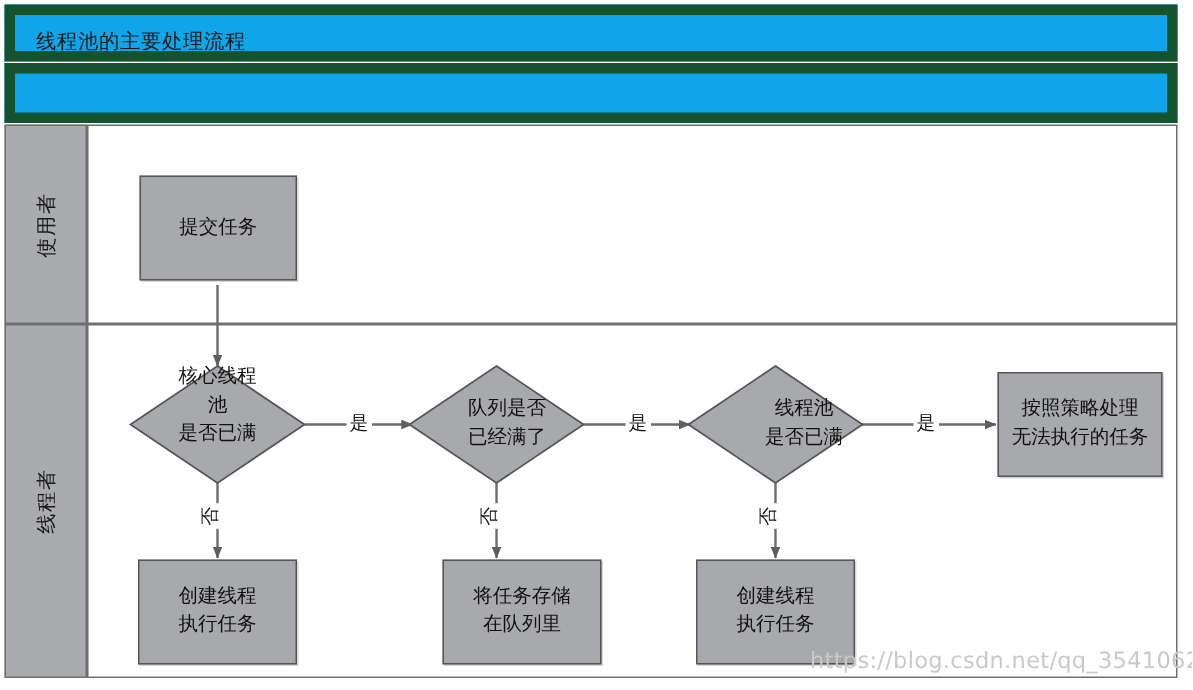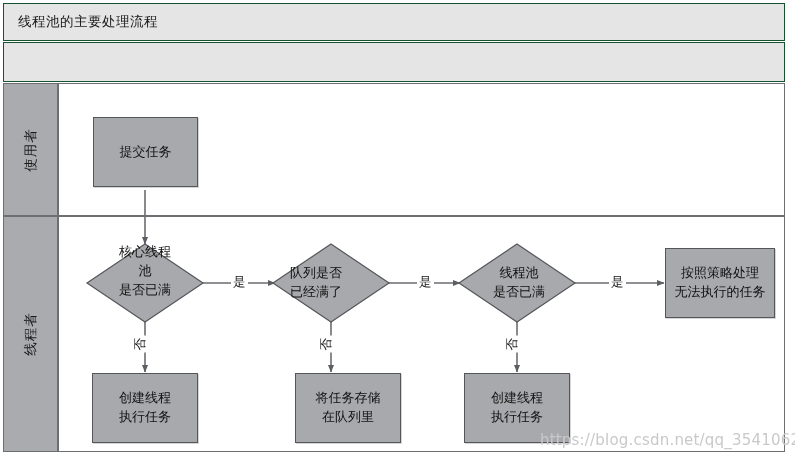--- a/index.html
+++ b/index.html
@@ -14,22 +14,22 @@
     position: relative;
     width: 795px;
     height: 460px;
     background: #ffffff;
     overflow: hidden;
   }
 
   
   .band {
     position: absolute;
-    background: #e5e5e5;
-    border: 1px solid #14532d;
+    background: #0ea5e9;
+    border: 7px solid #14532d;
     box-sizing: border-box;
   }
   #title-band {
     left: 3px; top: 3px; width: 782px; height: 38px;
   }
   #title-text {
     position: absolute;
     left: 14px; top: 9px;
     font-size: 13.5px;
     color: #1a1a1a;
@@ -200,25 +200,25 @@
 
   <div class="node proc" style="left:464px; top:373px; width:106px; height:70px;">
     <span>创建线程
 执行任务</span>
   </div>
 
   <div class="diamond-wrap" style="left:87px; top:232px; width:116px; height:78px;">
     <div class="dtext">核心线程池
 是否已满</div>
   </div>
-  <div class="diamond-wrap" style="left:258px; top:244px; width:116px; height:78px;">
+  <div class="diamond-wrap" style="left:280px; top:244px; width:116px; height:78px;">
     <div class="dtext">队列是否
 已经满了</div>
   </div>
-  <div class="diamond-wrap" style="left:461px; top:244px; width:116px; height:78px;">
+  <div class="diamond-wrap" style="left:478px; top:244px; width:116px; height:78px;">
     <div class="dtext">线程池
 是否已满</div>
   </div>
 
   <div class="edge-label" style="left:231px; top:276px;">是</div>
   <div class="edge-label" style="left:417px; top:276px;">是</div>
   <div class="edge-label" style="left:609px; top:276px;">是</div>
 
   <div class="edge-label vert" style="left:132px; top:338px; transform:rotate(-90deg);">否</div>
   <div class="edge-label vert" style="left:318px; top:338px; transform:rotate(-90deg);">否</div>

